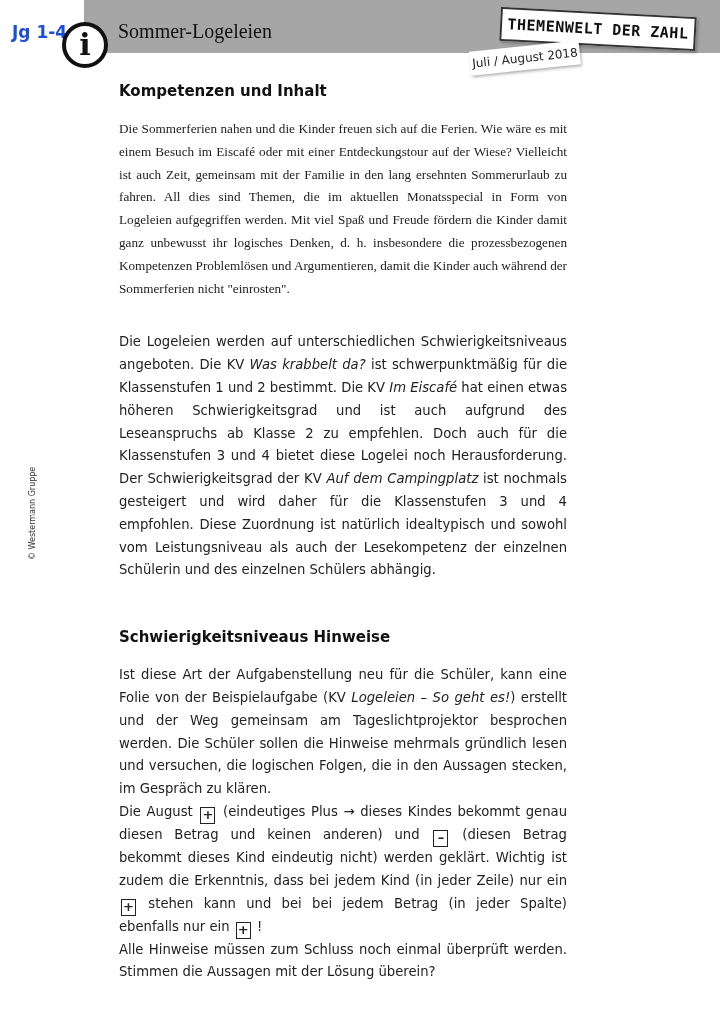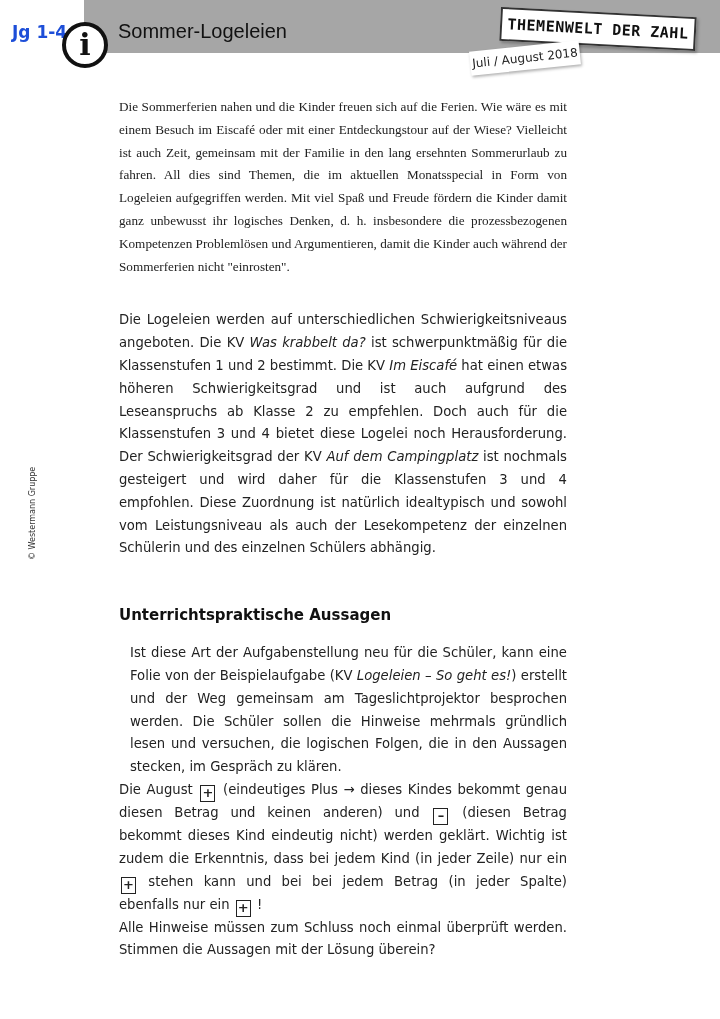--- a/index.html
+++ b/index.html
@@ -23,21 +23,21 @@
     .info-circle {
       position: absolute; left: 62px; top: 22px; width: 46px; height: 46px;
       border-radius: 50%; background: #ffffff; border: 4px solid #111;
       box-sizing: border-box; display: flex; align-items: center; justify-content: center;
     }
     .info-circle span {
       font-family: "DejaVu Serif", serif; font-weight: bold; font-size: 30px; color: #111; line-height: 1;
     }
     .page-title {
       position: absolute; left: 118px; top: 20px;
-      font-family: Liberation Sans, sans-serif; font-size: 20px; color: #111;
+      font-family: Liberation Serif, serif; font-size: 20px; color: #111;
     }
     .badge-main {
       position: absolute; left: 500px; top: 12px; width: 196px; height: 34px;
       background: #ffffff; border: 2px solid #333;
       transform: rotate(3deg); box-sizing: border-box;
       box-shadow: 2px 2px 3px rgba(0,0,0,0.25);
       display: flex; align-items: center; justify-content: center;
     }
     .badge-main span {
       font-family: "DejaVu Sans Mono", monospace; font-weight: bold; font-size: 15px; color: #111;
@@ -60,21 +60,21 @@
       font-size: 13.2px; line-height: 22.8px; color: #222;
     }
     h2 {
       font-size: 15px; font-weight: bold; margin: 0; line-height: 22px; color: #111;
     }
     p { margin: 0; text-align: justify; }
     .h1 { margin-top: 0; }
     .p1 { margin-top: 16px; font-family: Liberation Serif, serif; }
     .p2 { margin-top: 31px; }
     .h2s { margin-top: 44px; }
-    .p3 { margin-top: 16px; margin-left: 11px; }
+    .p3 { margin-top: 16px; }
     .box {
       display: inline-block; width: 13px; height: 15px; border: 1px solid #222;
       text-align: center; line-height: 14px; font-size: 13px; font-weight: bold;
       vertical-align: -3px; margin: 0 2px;
     }
     em { font-style: italic; }
   </style>
 </head>
 <body>
 
@@ -89,26 +89,27 @@
 <div class="badge-main">
   <span>THEMENWELT DER ZAHL</span>
 </div>
 <div class="badge-date">
   <span>Juli / August 2018</span>
 </div>
 
 <div class="copyright">© Westermann Gruppe</div>
 
 <div class="content">
+  <h2 class="h1">Kompetenzen und Inhalt</h2>
   <p class="p1">Die Sommerferien nahen und die Kinder freuen sich auf die Ferien. Wie wäre es mit einem Besuch im Eiscafé oder mit einer Entdeckungstour auf der Wiese? Vielleicht ist auch Zeit, gemeinsam mit der Familie in den lang ersehnten Sommerurlaub zu fahren. All dies sind Themen, die im aktuellen Monatsspecial in Form von Logeleien aufgegriffen werden. Mit viel Spaß und Freude fördern die Kinder damit ganz unbewusst ihr logisches Denken, d. h. insbesondere die prozessbezogenen Kompetenzen Problemlösen und Argumentieren, damit die Kinder auch während der Sommerferien nicht "einrosten".</p>
   <p class="p2">
     <span>Die Logeleien werden auf unterschiedlichen Schwierigkeitsniveaus angeboten. Die KV </span><em>Was krabbelt da?</em><span> ist schwerpunktmäßig für die Klassenstufen 1 und 2 bestimmt. Die KV </span><em>Im Eiscafé</em><span> hat einen etwas höheren Schwierigkeitsgrad und ist auch aufgrund des Leseanspruchs ab Klasse 2 zu empfehlen. Doch auch für die Klassenstufen 3 und 4 bietet diese Logelei noch Herausforderung. Der Schwierigkeitsgrad der KV </span><em>Auf dem Campingplatz</em><span> ist nochmals gesteigert und wird daher für die Klassenstufen 3 und 4 empfohlen. Diese Zuordnung ist natürlich idealtypisch und sowohl vom Leistungsniveau als auch der Lesekompetenz der einzelnen Schülerin und des einzelnen Schülers abhängig.</span>
   </p>
 
-  <h2 class="h2s">Unterrichtspraktische Aussagen</h2>
+  <h2 class="h2s">Schwierigkeitsniveaus Hinweise</h2>
   <p class="p3">
     <span>Ist diese Art der Aufgabenstellung neu für die Schüler, kann eine Folie von der Beispielaufgabe (KV </span><em>Logeleien – So geht es!</em><span>) erstellt und der Weg gemeinsam am Tageslichtprojektor besprochen werden. Die Schüler sollen die Hinweise mehrmals gründlich lesen und versuchen, die logischen Folgen, die in den Aussagen stecken, im Gespräch zu klären.</span>
   </p>
   <p>
     <span>Die August</span>
     <span class="box">+</span>
     <span>(eindeutiges Plus → dieses Kindes bekommt genau diesen Betrag und keinen anderen) und</span>
     <span class="box">–</span>
     <span>(diesen Betrag bekommt dieses Kind eindeutig nicht) werden geklärt. Wichtig ist zudem die Erkenntnis, dass bei jedem Kind (in jeder Zeile) nur ein</span>
     <span class="box">+</span>

